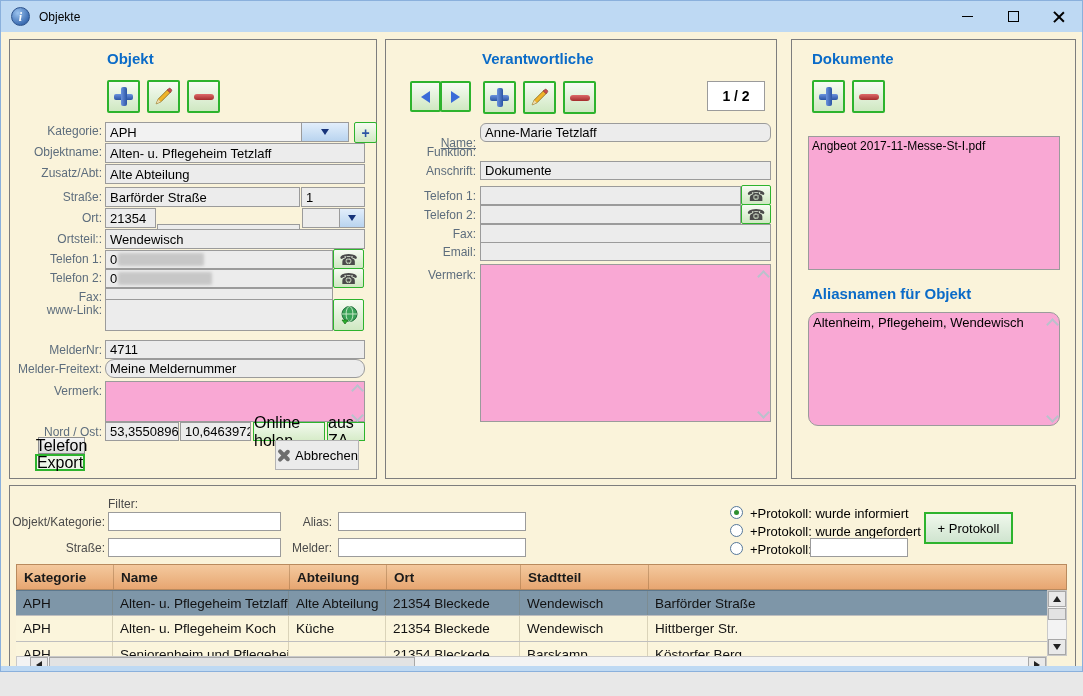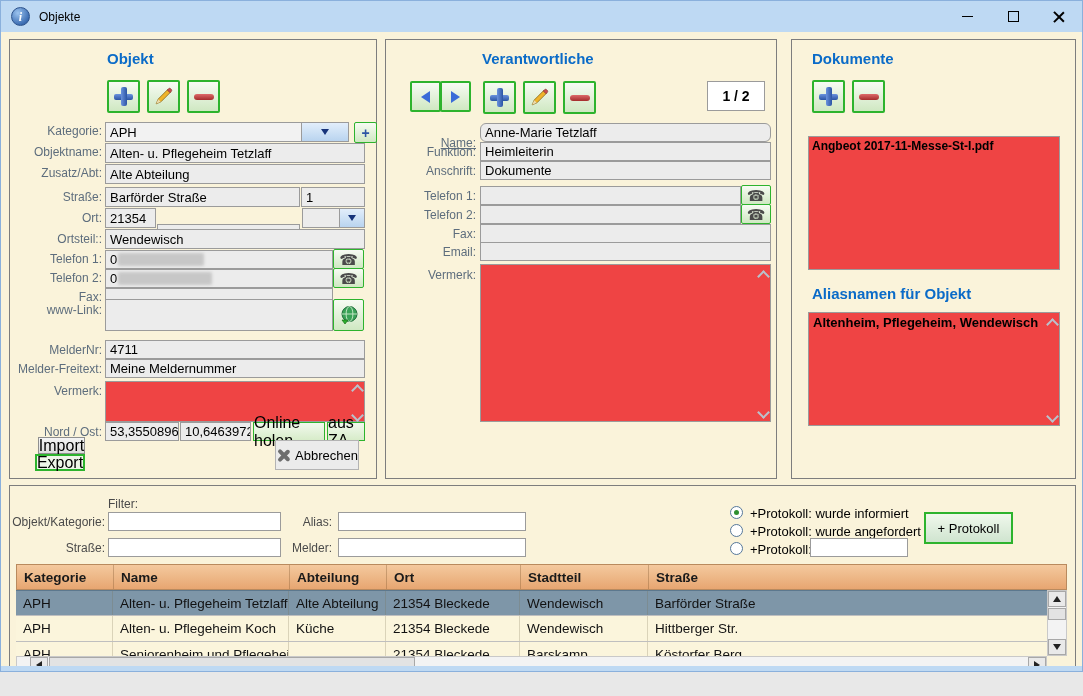--- a/index.html
+++ b/index.html
@@ -41,21 +41,21 @@
   .tri-l{width:0;height:0;border-top:6px solid transparent;border-bottom:6px solid transparent;border-right:9px solid #3a6cd8;}
   .tri-r{width:0;height:0;border-top:6px solid transparent;border-bottom:6px solid transparent;border-left:9px solid #3a6cd8;}
   .tri-down{width:0;height:0;border-left:4.5px solid transparent;border-right:4.5px solid transparent;border-top:6px solid #16337a;}
   .combo-btn{position:absolute;right:0;top:0;bottom:0;background:linear-gradient(#e2eefb,#b9d4ef);
         border-left:1px solid #9b9b9b;display:flex;align-items:center;justify-content:center;}
   .phoneglyph{font-size:15px;color:#4a4a4a;line-height:1;}
   .xicon{position:relative;width:15px;height:15px;}
   .xicon::before,.xicon::after{content:"";position:absolute;left:6px;top:0;width:3.5px;height:15px;background:#6e6e6e;border-radius:2px;}
   .xicon::before{transform:rotate(45deg);} .xicon::after{transform:rotate(-45deg);}
   
-  .tarea{position:absolute;background:#ef4444;border:1px solid #9b9b9b;box-sizing:border-box;font-size:13px;padding:2px 4px;overflow:hidden;font-weight:bold;}
+  .tarea{position:absolute;background:#f9a8d4;border:1px solid #9b9b9b;box-sizing:border-box;font-size:13px;padding:2px 4px;overflow:hidden;}
   .chev{position:absolute;width:7px;height:7px;border-left:2px solid #b9c2cc;border-top:2px solid #b9c2cc;}
   .chev.up{transform:rotate(45deg);} .chev.dn{transform:rotate(225deg);}
   
   .pbtn{position:absolute;display:flex;align-items:center;justify-content:center;box-sizing:border-box;font-size:16px;color:#000;}
   .gray{background:linear-gradient(#f4f4f4,#dedede);border:1px solid #8f8f8f;}
   .greenline{border:2px solid #2db32d;background:linear-gradient(#f2f9ee,#d7ecc9);}
   
   .radio{position:absolute;width:13px;height:13px;border-radius:50%;background:#fff;border:1px solid #56789a;box-sizing:border-box;}
   .radio.sel::after{content:"";position:absolute;left:3px;top:3px;width:5px;height:5px;border-radius:50%;background:#2f8f2f;}
   .radlbl{position:absolute;font-size:13px;color:#000;white-space:nowrap;}
@@ -177,34 +177,34 @@
           <ellipse cx="10.5" cy="9" rx="3.4" ry="7.5" fill="none" stroke="#cdeccd" stroke-width="0.9"></ellipse>
           <line x1="3" y1="9" x2="18" y2="9" stroke="#cdeccd" stroke-width="0.9"></line>
           <path d="M3 15 L9 15 L6 19 Z" fill="#2db32d" stroke="#156e15" stroke-width="0.7"></path>
         </svg>
     </div>
 
     <div class="lbl" style="left:0;top:303px;width:92px;">MelderNr:</div>
     <div class="field" style="left:95px;top:300px;width:260px;height:19px;">4711</div>
 
     <div class="lbl" style="left:0;top:322px;width:92px;">Melder-Freitext:</div>
-    <div class="field" style="left:95px;top:319px;width:260px;height:19px;">Meine Meldernummer</div>
+    <div class="field" style="left:95px;top:319px;width:260px;height:19px;border-radius:9px;">Meine Meldernummer</div>
 
     <div class="lbl" style="left:0;top:344px;width:92px;">Vermerk:</div>
     <div class="tarea" style="left:95px;top:341px;width:260px;height:41px;"></div>
     <span class="chev up" style="left:343px;top:346px;"></span>
     <span class="chev dn" style="left:343px;top:371px;"></span>
 
     <div class="lbl" style="left:0;top:385px;width:92px;">Nord / Ost:</div>
     <div class="field" style="left:95px;top:382px;width:74px;height:19px;">53,3550896</div>
     <div class="field" style="left:170px;top:382px;width:71px;height:19px;">10,6463972</div>
     <div class="pbtn greenline" style="left:243px;top:382px;width:72px;height:19px;border-width:1.5px;">Online holen</div>
     <div class="pbtn greenline" style="left:317px;top:382px;width:38px;height:19px;border-width:1.5px;">aus ZA</div>
 
-    <div class="pbtn gray" style="left:28px;top:397px;width:47px;height:17px;">Import</div>
+    <div class="pbtn gray" style="left:28px;top:397px;width:47px;height:17px;">Telefon</div>
     <div class="pbtn greenline" style="left:25px;top:414px;width:50px;height:17px;background:#eef6e8;">Export</div>
 
     <div class="pbtn" style="left:265px;top:400px;width:84px;height:30px;background:#ebebeb;border:1px solid #b3b3b3;font-size:13px;gap:7px;">
       <span class="xicon"></span>
       <span>Abbrechen</span>
     </div>
   </div>
 
   <div class="panel" style="left:384px;top:38px;width:392px;height:440px;">
     <div class="ptitle" style="left:96px;top:10px;">Verantwortliche</div>
@@ -225,21 +225,20 @@
         </svg>
     </div>
     <div class="gbtn" style="left:177px;top:41px;width:33px;height:33px;">
         <span class="minus"></span>
       </div>
     <div class="counter" style="left:321px;top:41px;width:58px;height:30px;">1 / 2</div>
 
     <div class="lbl" style="left:0;top:96px;width:90px;text-decoration:underline;">Name:</div>
     <div class="field" style="left:94px;top:83px;width:291px;height:19px;border-radius:6px;">Anne-Marie Tetzlaff</div>
     <div class="lbl" style="left:0;top:105px;width:90px;">Funktion:</div>
-    <div class="field" style="left:94px;top:102px;width:291px;height:19px;">Heimleiterin</div>
     <div class="lbl" style="left:0;top:124px;width:90px;">Anschrift:</div>
     <div class="field" style="left:94px;top:121px;width:291px;height:19px;">Dokumente</div>
 
     <div class="lbl" style="left:0;top:149px;width:90px;">Telefon 1:</div>
     <div class="field" style="left:94px;top:146px;width:261px;height:19px;"></div>
     <div class="gbtn" style="left:355px;top:145px;width:30px;height:20px;border-width:1.5px;">
         <span class="phoneglyph">☎</span>
       </div>
 
     <div class="lbl" style="left:0;top:168px;width:90px;">Telefon 2:</div>
@@ -266,21 +265,21 @@
       </div>
     <div class="gbtn" style="left:60px;top:40px;width:33px;height:33px;">
         <span class="minus"></span>
       </div>
 
     <div class="tarea white" style="left:16px;top:96px;width:252px;height:134px;padding:2px 3px;">
       <div style="font-size:12px;white-space:nowrap;overflow:hidden;">Angbeot 2017-11-Messe-St-I.pdf</div>
     </div>
 
     <div class="ptitle" style="left:20px;top:245px;">Aliasnamen für Objekt</div>
-    <div class="tarea" style="left:16px;top:272px;width:252px;height:114px;">Altenheim, Pflegeheim, Wendewisch</div>
+    <div class="tarea" style="left:16px;top:272px;width:252px;height:114px;border-radius:10px;">Altenheim, Pflegeheim, Wendewisch</div>
     <span class="chev up" style="left:256px;top:280px;"></span>
     <span class="chev dn" style="left:256px;top:372px;"></span>
   </div>
 
   <div class="panel" style="left:8px;top:484px;width:1067px;height:196px;">
     <div class="lbl" style="left:98px;top:11px;width:40px;justify-content:flex-start;color:#4a4a4a;">Filter:</div>
 
     <div class="lbl" style="left:0;top:29px;width:95px;color:#4a4a4a;">Objekt/Kategorie:</div>
     <div class="field white" style="left:98px;top:26px;width:173px;height:19px;"></div>
     <div class="lbl" style="left:0;top:55px;width:95px;color:#4a4a4a;">Straße:</div>
@@ -300,21 +299,20 @@
     <div class="field white" style="left:800px;top:52px;width:98px;height:19px;"></div>
 
     <div class="pbtn greenline" style="left:914px;top:26px;width:89px;height:32px;font-size:13px;background:linear-gradient(#f0f8ec,#cfe4cf);">+ Protokoll</div>
 
     <div class="thead" style="left:6px;top:78px;width:1051px;height:26px;">
       <div class="th" style="width:97px;">Kategorie</div>
       <div class="th" style="width:176px;">Name</div>
       <div class="th" style="width:97px;">Abteilung</div>
       <div class="th" style="width:134px;">Ort</div>
       <div class="th" style="width:128px;">Stadtteil</div>
-      <div class="th" style="width:417px;border-right:none;">Straße</div>
     </div>
 
     <div class="tbody" style="left:6px;top:104px;width:1031px;height:66px;">
       <div class="trow sel">
         <div class="td" style="width:97px;">APH</div>
         <div class="td" style="width:176px;">Alten- u. Pflegeheim Tetzlaff</div>
         <div class="td" style="width:97px;">Alte Abteilung</div>
         <div class="td" style="width:134px;">21354 Bleckede</div>
         <div class="td" style="width:128px;">Wendewisch</div>
         <div class="td" style="width:399px;border-right:none;">Barförder Straße</div>

